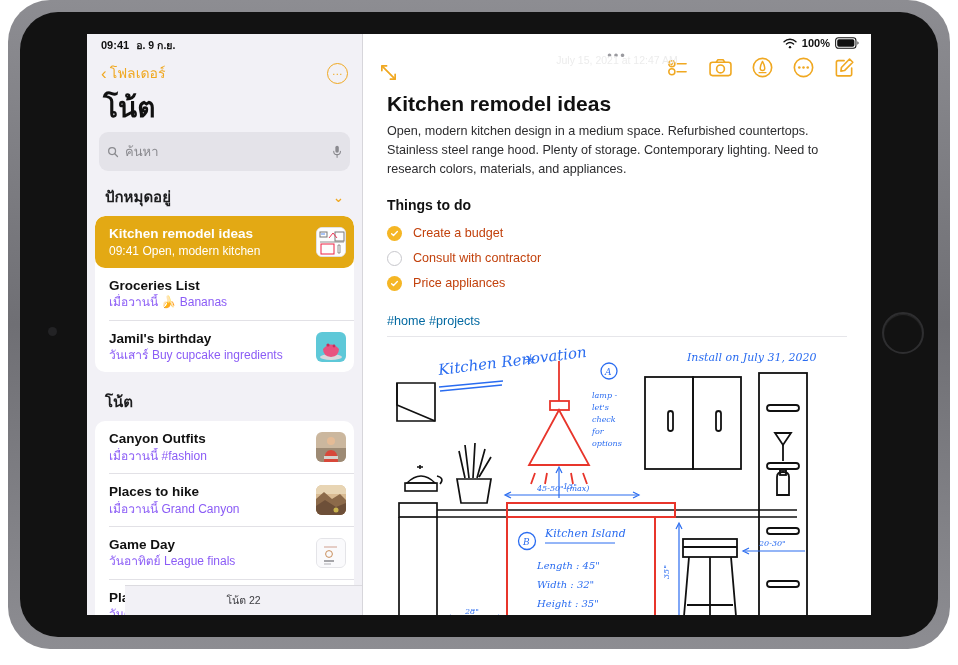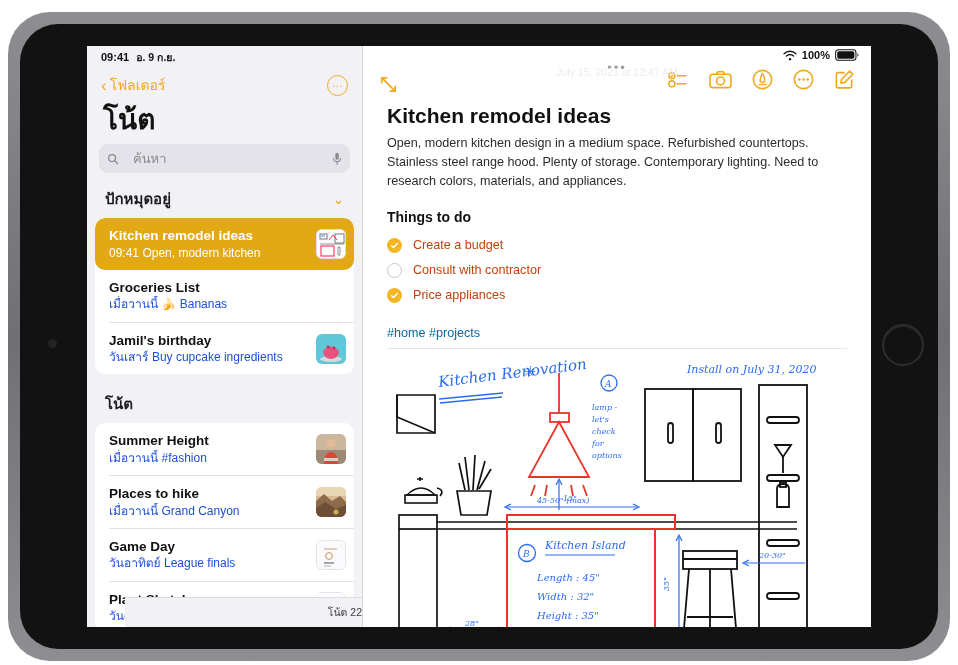--- a/index.html
+++ b/index.html
@@ -5,21 +5,21 @@
   * { box-sizing: border-box; margin: 0; padding: 0; }
   html, body {
     width: 958px; height: 665px;
     background: #ffffff;
     font-family: "Liberation Sans", "DejaVu Sans", sans-serif;
     overflow: hidden;
   }
 
   
   #device {
-    position: absolute; left: 8px; top: 12px;
+    position: absolute; left: 8px; top: 0;
     width: 942px; height: 649px;
     background: linear-gradient(180deg,#8d8d92 0%, #6f6f74 50%, #8d8d92 100%);
     border-radius: 42px;
     padding: 15px;
   }
   #bezel {
     position: absolute; left: 12px; top: 12px;
     width: 918px; height: 625px;
     background: #121212;
     border-radius: 38px;
@@ -69,48 +69,48 @@
   .circle-btn {
     width: 21px; height: 21px; border-radius: 50%;
     border: 1.6px solid #f0a821; color: #f0a821;
     display: flex; align-items: center; justify-content: center;
     font-size: 11px; line-height: 1; letter-spacing: .5px;
     padding-bottom: 4px;
   }
   .big-title { padding: 2px 16px 8px; font-size: 28px; font-weight: bold; color: #111; line-height: 1.15; }
   .search-wrap { padding: 0 12px 10px; }
   .search-box {
-    height: 29px; background: #e4e3e9; border-radius: 9px;
-    display: flex; align-items: center; padding: 0 8px; gap: 14px;
+    height: 39px; background: #e4e3e9; border-radius: 9px;
+    display: flex; align-items: center; padding: 0 8px; gap: 6px;
   }
   .search-box .ph { color: #8a8a8f; font-size: 13px; flex: 1; }
   .grp-head {
     display: flex; align-items: center; justify-content: space-between;
     padding: 4px 18px 7px 18px; font-size: 15px; font-weight: bold; color: #1c1c1e;
   }
   .grp-head .chev { color: #f0a821; font-size: 13px; }
   .card {
     margin: 0 8px 14px 8px; background: #ffffff; border-radius: 10px; overflow: hidden;
   }
   .note-row {
     display: flex; align-items: center; gap: 8px;
     padding: 9px 8px 9px 14px; min-height: 44px; position: relative;
   }
   .note-row.selected { background: #e3a914; margin: 0; border-radius: 10px; }
   .note-row .txt { flex: 1; min-width: 0; }
   .note-title { font-size: 13.5px; font-weight: bold; color: #111; line-height: 1.3; white-space: nowrap; overflow: hidden; }
-  .note-sub { font-size: 12px; color: #1d4ed8; line-height: 1.35; white-space: nowrap; overflow: hidden; }
+  .note-sub { font-size: 12px; color: #8b5cf6; line-height: 1.35; white-space: nowrap; overflow: hidden; }
   .note-row.selected .note-title, .note-row.selected .note-sub { color: #ffffff; }
   .divider { height: 1px; background: #e2e1e6; margin-left: 14px; }
   .thumb { width: 30px; height: 30px; border-radius: 6px; flex-shrink: 0; overflow: hidden; position: relative; }
   #list-scroll { flex: 1; overflow: hidden; }
   .bottom-bar {
     position: absolute; left: 0; right: 0; bottom: 0; height: 30px;
     background: #f2f1f6; border-top: 1px solid #dcdbe0;
-    display: flex; align-items: center; justify-content: flex-end;
+    display: flex; align-items: center; justify-content: center;
     font-size: 10.5px; color: #3c3c41; margin-left: 38px;
   }
 
   
   #detail { flex: 1; height: 100%; background: #ffffff; position: relative; }
   .grabber {
     position: absolute; left: 50%; transform: translateX(-50%); top: 15px;
     color: #9a9a9f; font-size: 13px; letter-spacing: 2px; line-height: 1;
   }
   .detail-top {
@@ -243,21 +243,21 @@
             </div>
           </div>
 
           <div class="grp-head">
             <span>โน้ต</span>
           </div>
 
           <div class="card">
             <div class="note-row">
               <div class="txt">
-                <div class="note-title">Summer Height</div>
+                <div class="note-title">Canyon Outfits</div>
                 <div class="note-sub">
                   <span>เมื่อวานนี้</span>
                   <span>#fashion</span>
                 </div>
               </div>
               <div class="thumb">
                 <svg width="30" height="30" viewBox="0 0 30 30">
                   <rect width="30" height="30" fill="#cbb79e"></rect>
                   <rect y="16" width="30" height="14" fill="#9d8a74"></rect>
                   <circle cx="15" cy="9" r="4" fill="#e4bb96"></circle>

